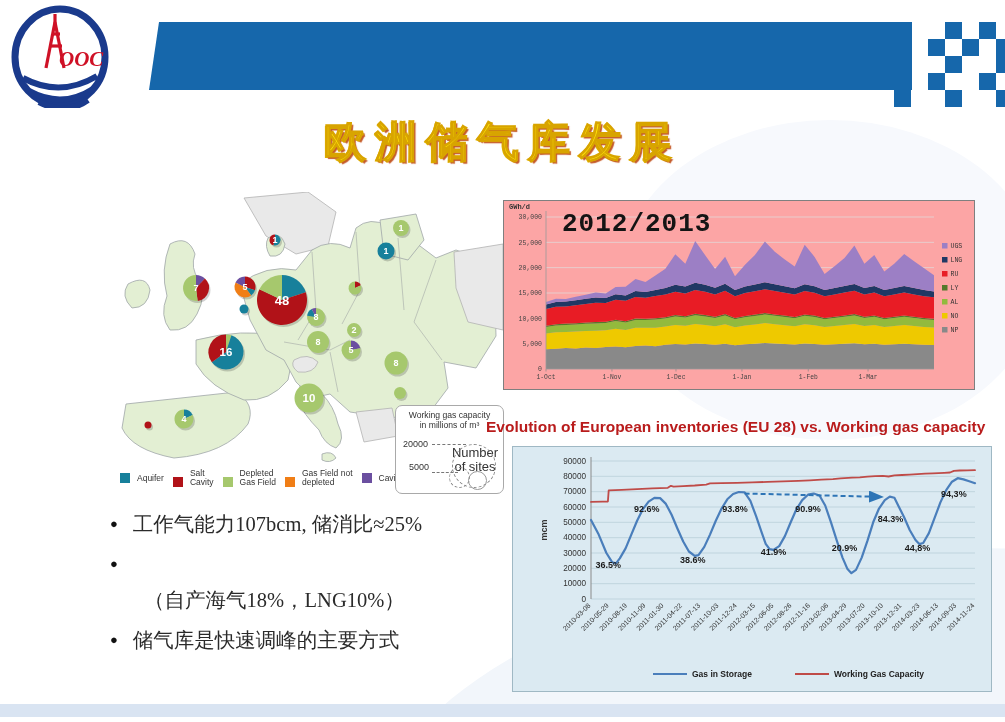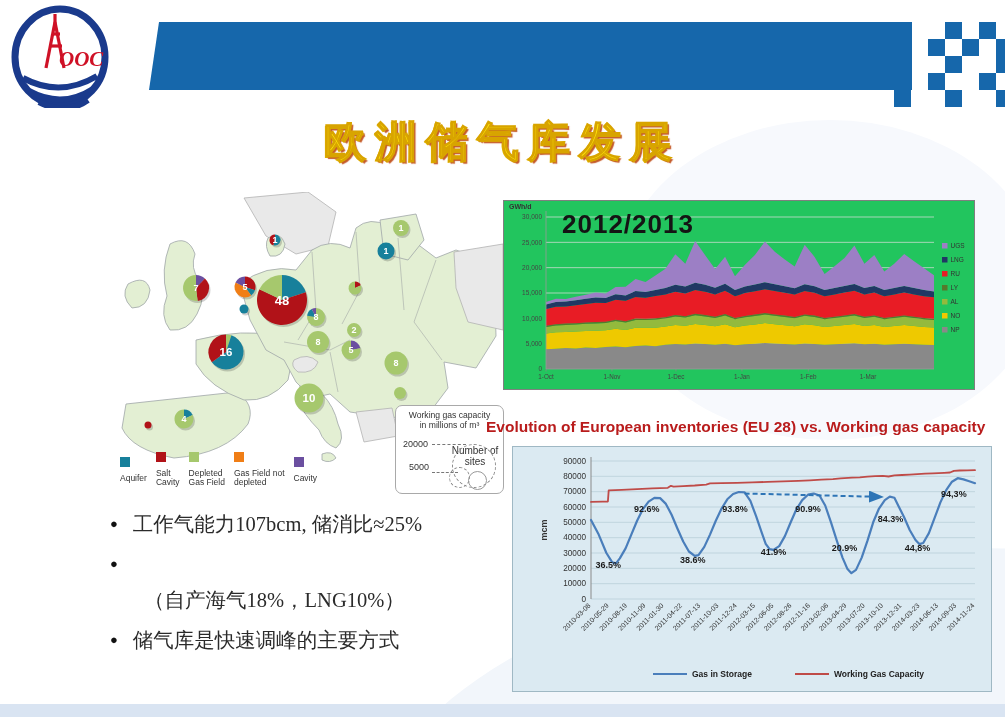--- a/index.html
+++ b/index.html
@@ -14,38 +14,38 @@
   .banner{position:absolute;left:149px;top:22px;width:763px;height:68px;background:#1667ab;z-index:2;
           clip-path:polygon(10px 0,100% 0,100% 100%,0 100%);}
   .sq{position:absolute;width:17px;height:17px;background:#1667ab;z-index:2;}
   .slide-title{position:absolute;left:0;top:86px;width:100%;text-align:center;z-index:3;
       font-size:42px;font-weight:bold;letter-spacing:9px;color:#ffe60a;
       -webkit-text-stroke:1.2px #d8a400;
       text-shadow:2px 2px 1px #c55b2a, -1px 1px 0 #e0b400;}
   
   .map-panel{position:absolute;left:98px;top:192px;width:408px;height:303px;z-index:2;}
   .map-legend{position:absolute;left:22px;bottom:8px;display:flex;gap:9px;align-items:center;z-index:3;}
-  .lg-item{display:flex;align-items:flex-start;gap:7px;flex-direction:column;}
+  .lg-item{display:flex;align-items:flex-end;gap:7px;}
   .lg-sw{width:10px;height:10px;display:inline-block;flex:0 0 auto;}
   .lg-lb{font-size:8.5px;line-height:1.05;color:#333;white-space:pre-line;}
   .scale-box{position:absolute;left:297px;top:213px;width:107px;height:87px;background:#fff;
       border:1.5px solid #a9a9a9;border-radius:7px;z-index:4;color:#333;}
   .sb-title{font-size:8.6px;text-align:center;margin-top:4px;}
   .sb-sub{font-size:8.6px;text-align:center;}
   .sb-big{position:absolute;left:7px;top:33px;font-size:9px;}
   .sb-dash1{position:absolute;left:36px;top:38px;width:34px;border-top:1px dashed #777;}
-  .sb-note{position:absolute;right:4px;top:40px;width:48px;font-size:10px;text-align:center;line-height:1.05;}
+  .sb-note{position:absolute;right:4px;top:40px;width:48px;font-size:13px;text-align:center;line-height:1.05;}
   .sb-small{position:absolute;left:13px;top:56px;font-size:9px;}
   .sb-dash2{position:absolute;left:36px;top:66px;width:26px;border-top:1px dashed #777;}
   .sb-c1{position:absolute;right:7px;bottom:5px;width:42px;height:42px;border:1px dashed #888;border-radius:50%;}
   .sb-c2{position:absolute;right:33px;bottom:5px;width:19px;height:19px;border:1px dashed #888;border-radius:50%;}
   .sb-c3{position:absolute;right:16px;bottom:3px;width:17px;height:17px;border:1.2px solid #999;border-radius:50%;}
   
-  .area-box{position:absolute;left:503px;top:200px;width:470px;height:188px;background:#22c55e;
-      border:1px solid #7f7f7f;z-index:2;}
+  .area-box{position:absolute;left:503px;top:200px;width:470px;height:188px;background:#fca5a5;
+      border:1px solid #7f7f7f;z-index:2;font-family:Liberation Mono, monospace;}
   .area-title{position:absolute;left:58px;top:8px;font-size:26px;font-weight:bold;color:#141414;letter-spacing:1px;}
   .area-unit{position:absolute;left:5px;top:2px;font-size:7px;font-weight:bold;color:#333;}
   
   .inv-title{position:absolute;left:486px;top:418px;width:519px;font-size:15.5px;font-weight:bold;
       color:#b91c1c;white-space:nowrap;z-index:2;}
   .line-box{position:absolute;left:512px;top:446px;width:478px;height:244px;background:#dbeaf2;
       border:1px solid #9fb8c4;z-index:2;}
   
   .bullets{position:absolute;left:110px;top:510px;width:430px;z-index:2;
       font-family:"Liberation Serif",serif;font-size:20.5px;color:#2b2b2b;}

